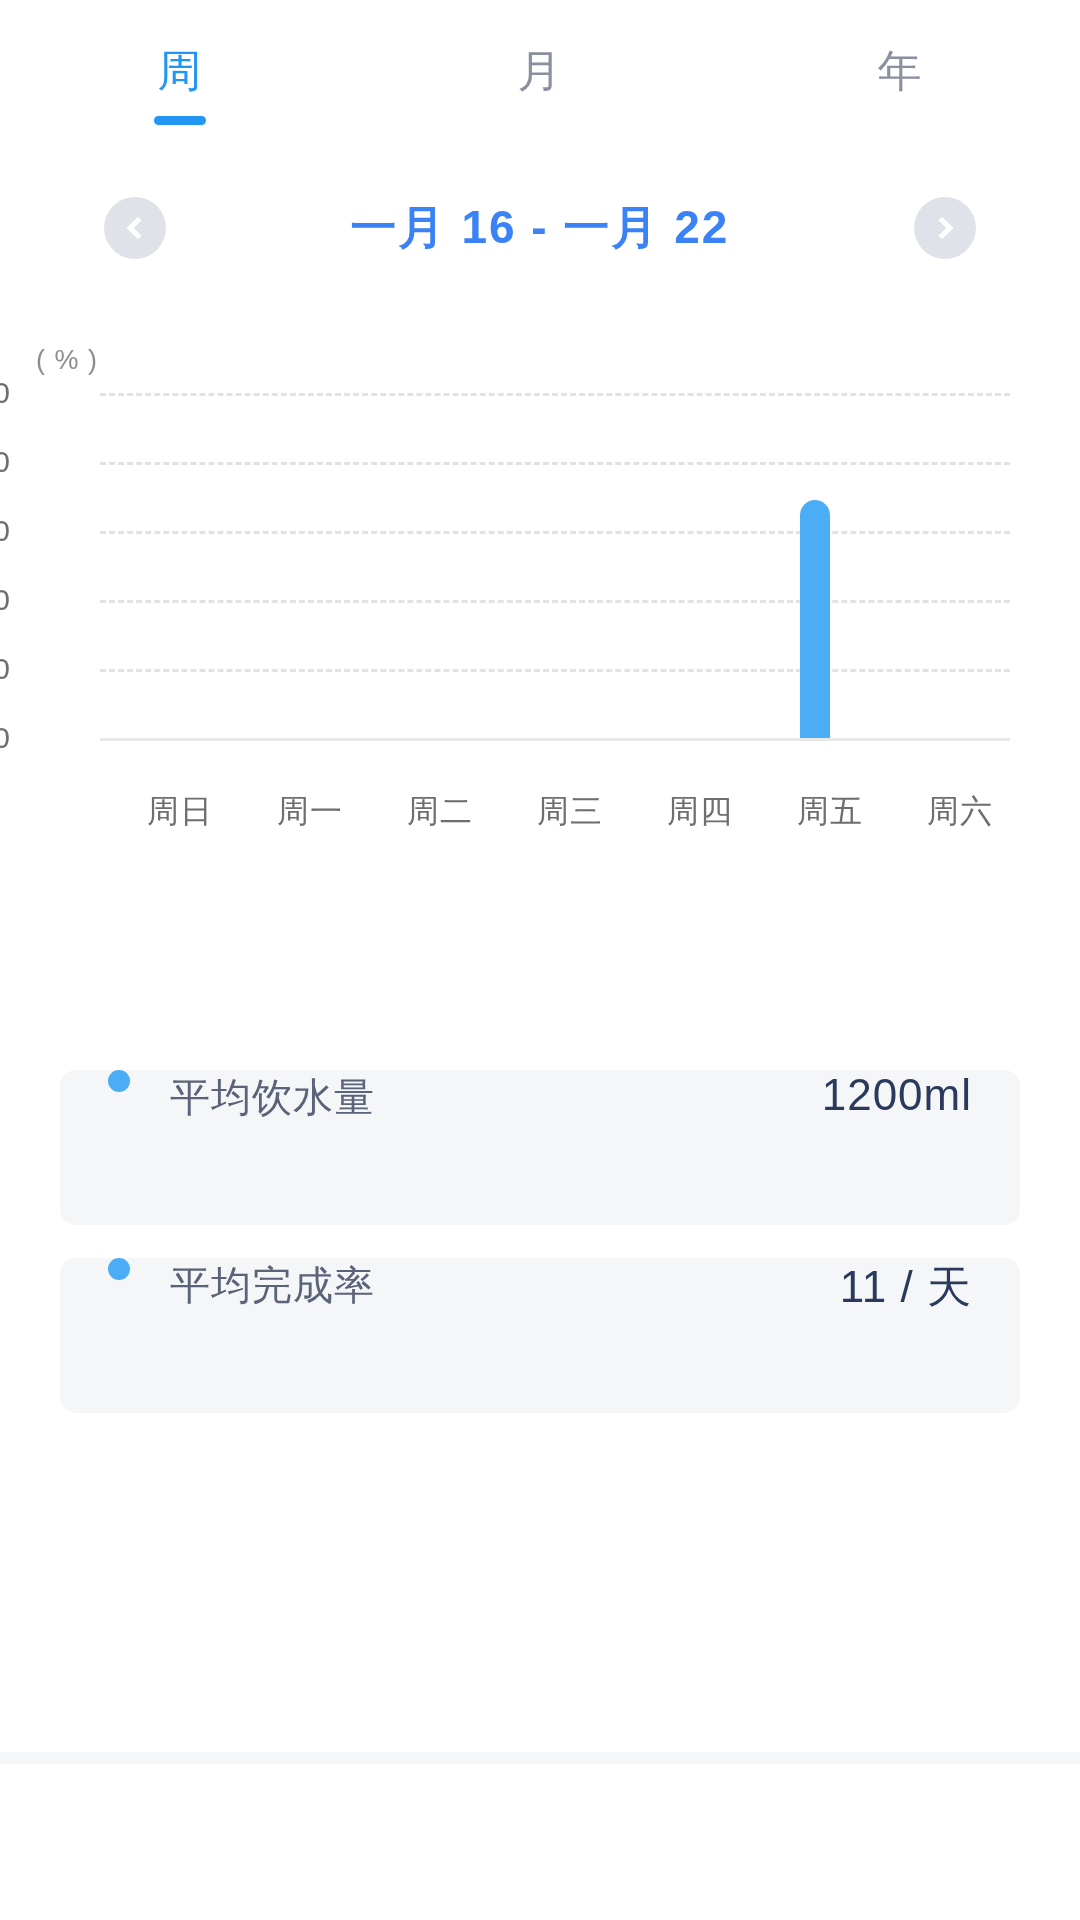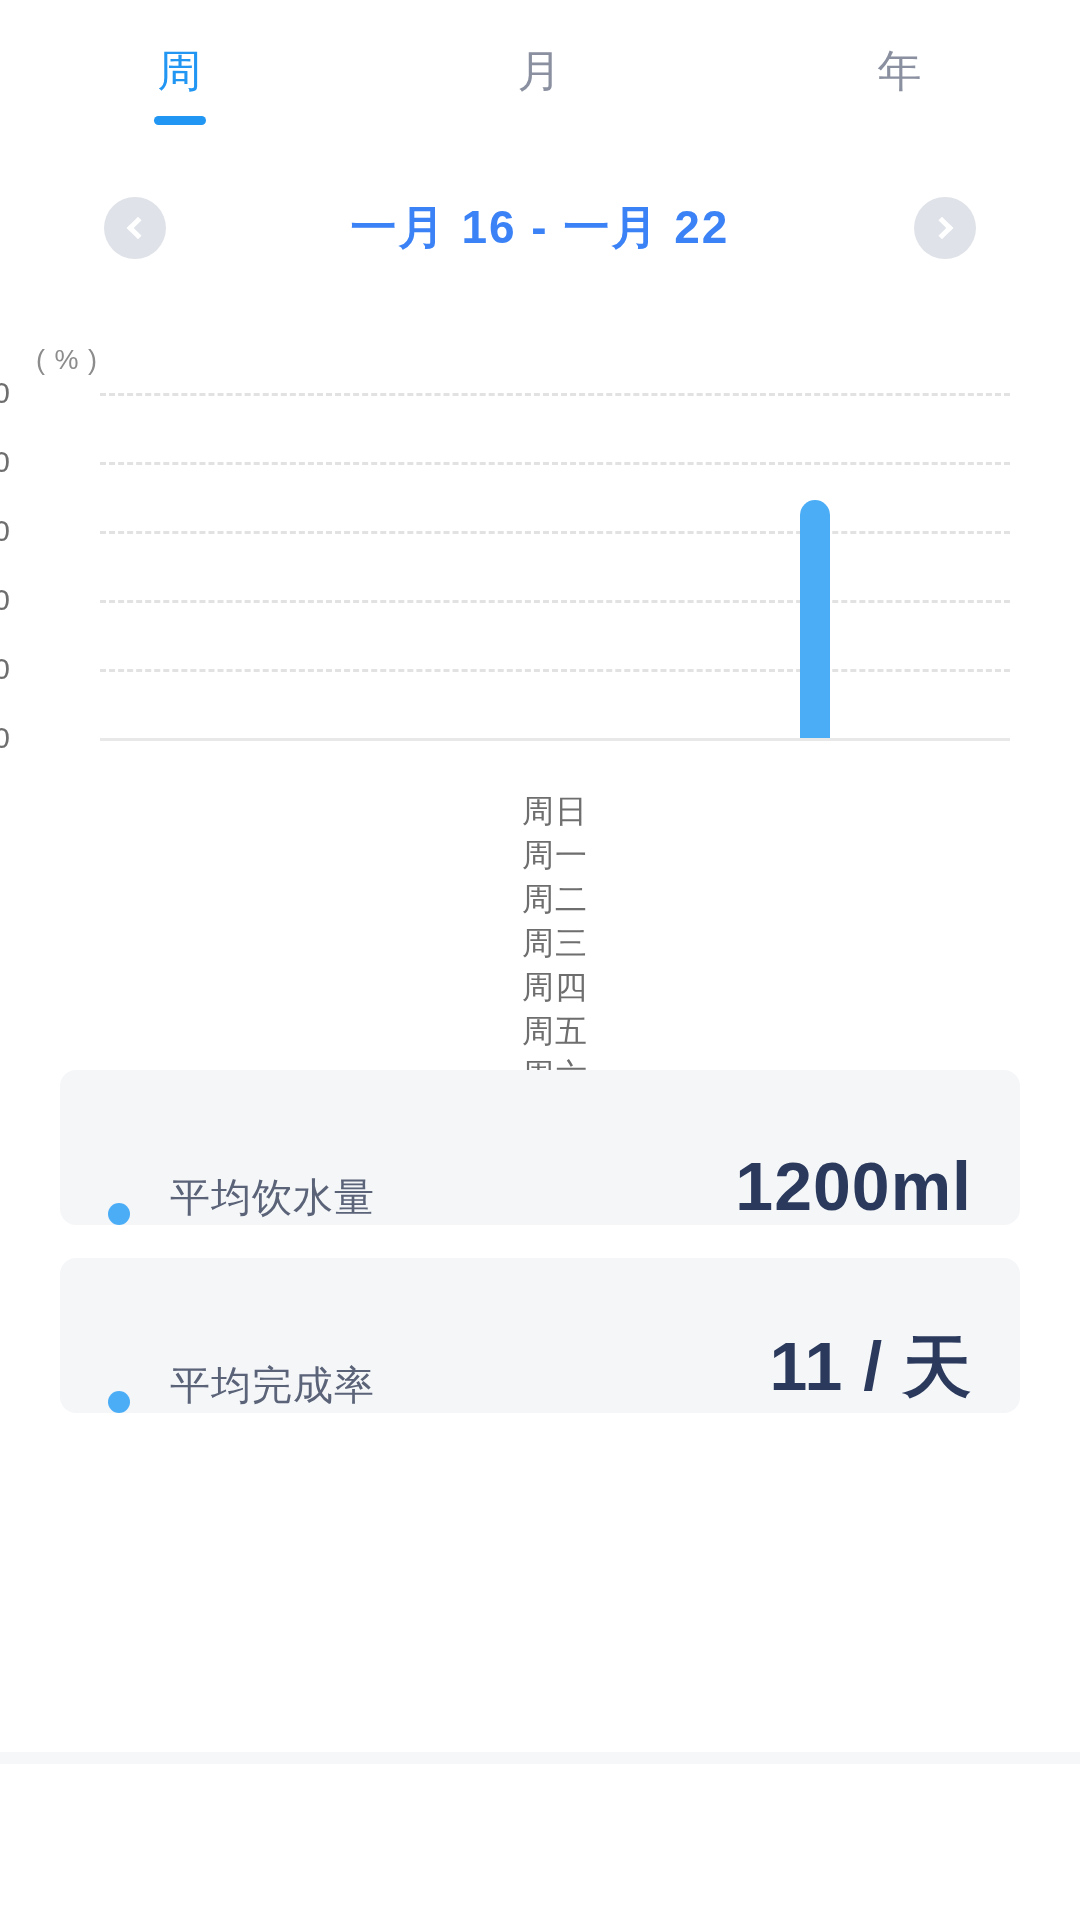--- a/index.html
+++ b/index.html
@@ -155,25 +155,24 @@
     align-items: flex-end;
     justify-content: center;
   }
   .bar {
     width: 30px;
     border-radius: 15px 15px 0 0;
     background: #4cadf7;
   }
   .xlabels {
     position: absolute;
-    left: 100px;
+    left: 115px;
     top: 445px;
     width: 910px;
     display: flex;
-    flex-direction: column;
   }
   .xlabel {
     flex: 1 1 0;
     text-align: center;
     font-size: 32px;
     color: #6e6e6e;
     letter-spacing: 1px;
   }
 
   
@@ -181,42 +180,42 @@
     position: absolute;
     top: 1070px;
     left: 60px;
     width: 960px;
   }
   .card {
     height: 155px;
     background: #f4f6f8;
     border-radius: 16px;
     display: flex;
-    align-items: flex-end;
+    align-items: flex-start;
     padding: 0 48px;
     margin-bottom: 33px;
   }
   .dot {
     width: 22px;
     height: 22px;
     border-radius: 50%;
     background: #4cadf7;
     flex: 0 0 auto;
   }
   .card-label {
     margin-left: 40px;
     font-size: 40px;
     color: #5b6378;
     letter-spacing: 1px;
     flex: 1 1 auto;
   }
   .card-value {
-    font-size: 68px;
+    font-size: 44px;
     color: #2b3a5c;
-    font-weight: 700;
+    font-weight: 400;
     letter-spacing: 1px;
     white-space: nowrap;
   }
 
   
   .bottom-band {
     position: absolute;
     left: 0;
     top: 1752px;
     width: 1080px;

